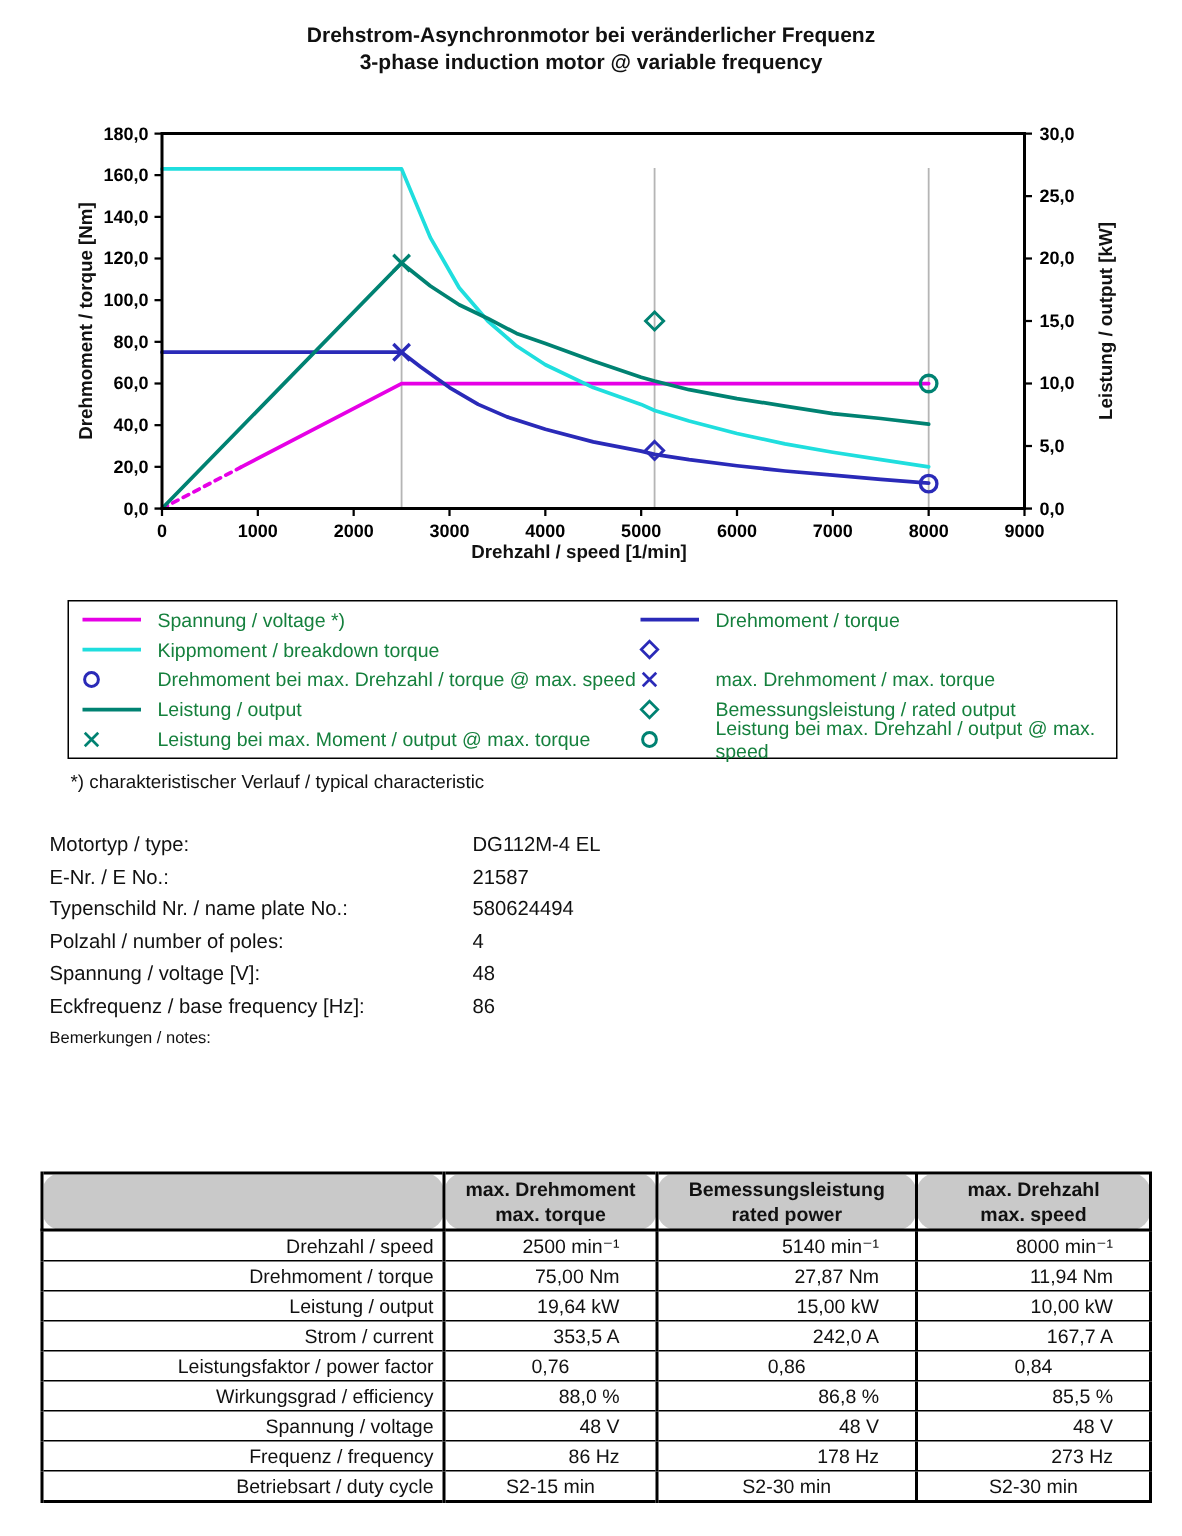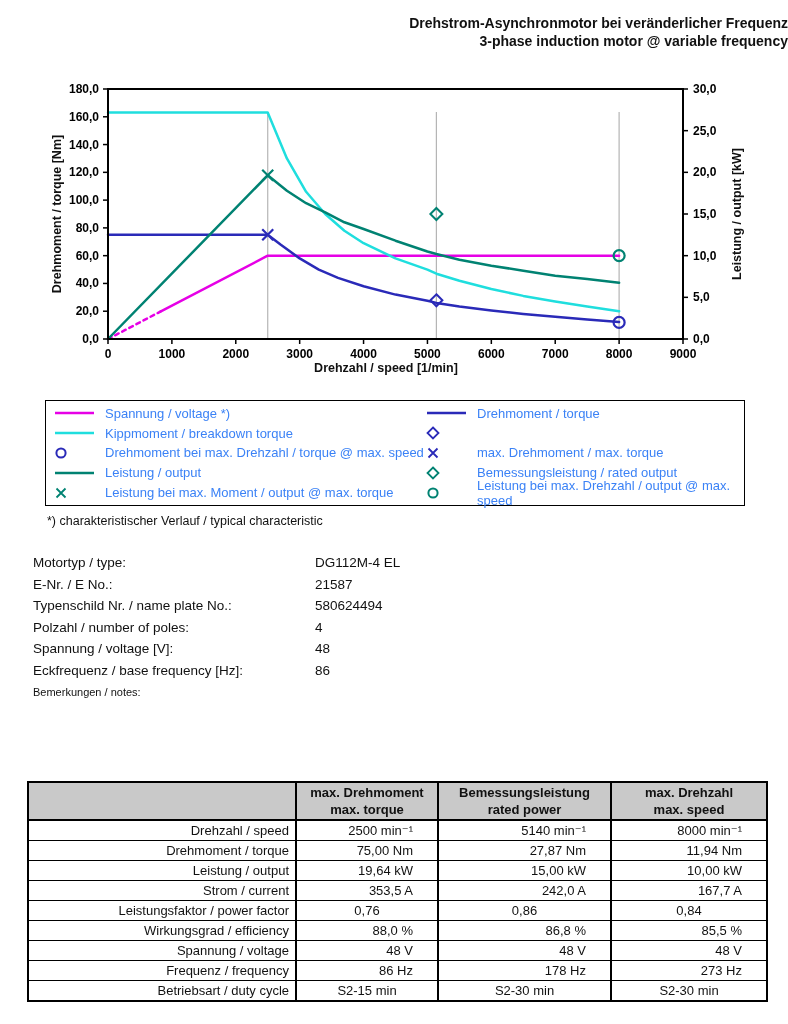--- a/index.html
+++ b/index.html
@@ -1,37 +1,37 @@
 <!DOCTYPE html>
 <html><head>
 <meta charset="utf-8">
 <style>
   html,body{margin:0;padding:0;background:#fff;}
   .page{position:relative;width:788px;height:1024px;background:#fff;overflow:hidden;
         font-family:"Liberation Sans","DejaVu Sans",sans-serif;color:#111;}
-  .title{position:absolute;top:14px;left:0;width:100%;text-align:right;
+  .title{position:absolute;top:14px;left:0;width:100%;text-align:center;
          font-size:14px;font-weight:bold;line-height:18px;}
   .chart-wrap{position:absolute;top:75px;left:0;width:788px;height:320px;}
   .chart-wrap svg text{font:bold 12px "Liberation Sans","DejaVu Sans",sans-serif;fill:#000;}
   .axis-title{position:absolute;white-space:nowrap;font-size:12.5px;font-weight:bold;}
   .y-title-left{top:139px;left:57px;transform:translate(-50%,-50%) rotate(-90deg);}
   .y-title-right{top:139px;left:737px;transform:translate(-50%,-50%) rotate(-90deg);}
   .x-title{top:286px;left:386px;transform:translate(-50%,0);}
   .legend{position:absolute;top:400px;left:45px;width:700px;height:106px;border:1px solid #000;
           box-sizing:border-box;display:grid;grid-template-columns:372px 1fr;
-          align-content:space-evenly;padding:2px 8px;font-size:13px;color:#3b82f6;}
+          align-content:space-evenly;padding:2px 8px;font-size:13px;color:#15803d;}
   .legend-item{display:flex;align-items:center;gap:9px;height:19px;}
   .legend-item .sample{width:42px;display:flex;justify-content:flex-start;align-items:center;flex:none;}
   .footnote{position:absolute;top:514px;left:47px;font-size:12.5px;}
   .motor-info{position:absolute;top:552px;left:33px;font-size:13.5px;line-height:21.5px;}
   .info-label{display:inline-block;width:282px;}
   .notes{position:absolute;top:686px;left:33px;font-size:11px;}
   table.spec{position:absolute;top:781px;left:27px;width:739px;border-collapse:collapse;
              font-size:13px;table-layout:fixed;}
-  table.spec th,table.spec td{padding:1px 6px;line-height:17px;overflow:hidden;white-space:nowrap;}
+  table.spec th,table.spec td{padding:1px 6px;line-height:17px;overflow:hidden;white-space:nowrap;border-radius:13px;}
   table.spec th{background:#c9c9c9;font-weight:bold;text-align:center;border-bottom:2px solid #000;}
   table.spec td{border-top:1px solid #000;}
   table.spec td.lbl{text-align:right;}
   table.spec td.val{text-align:right;padding-right:24px;}
   table.spec tr.c td.val{text-align:center;padding-right:6px;margin-top:29px;}
   table.spec, table.spec th, table.spec td{border-left:2px solid #000;border-right:2px solid #000;}
   table.spec{border:2px solid #000;}
 </style>
 </head>
 <body>

